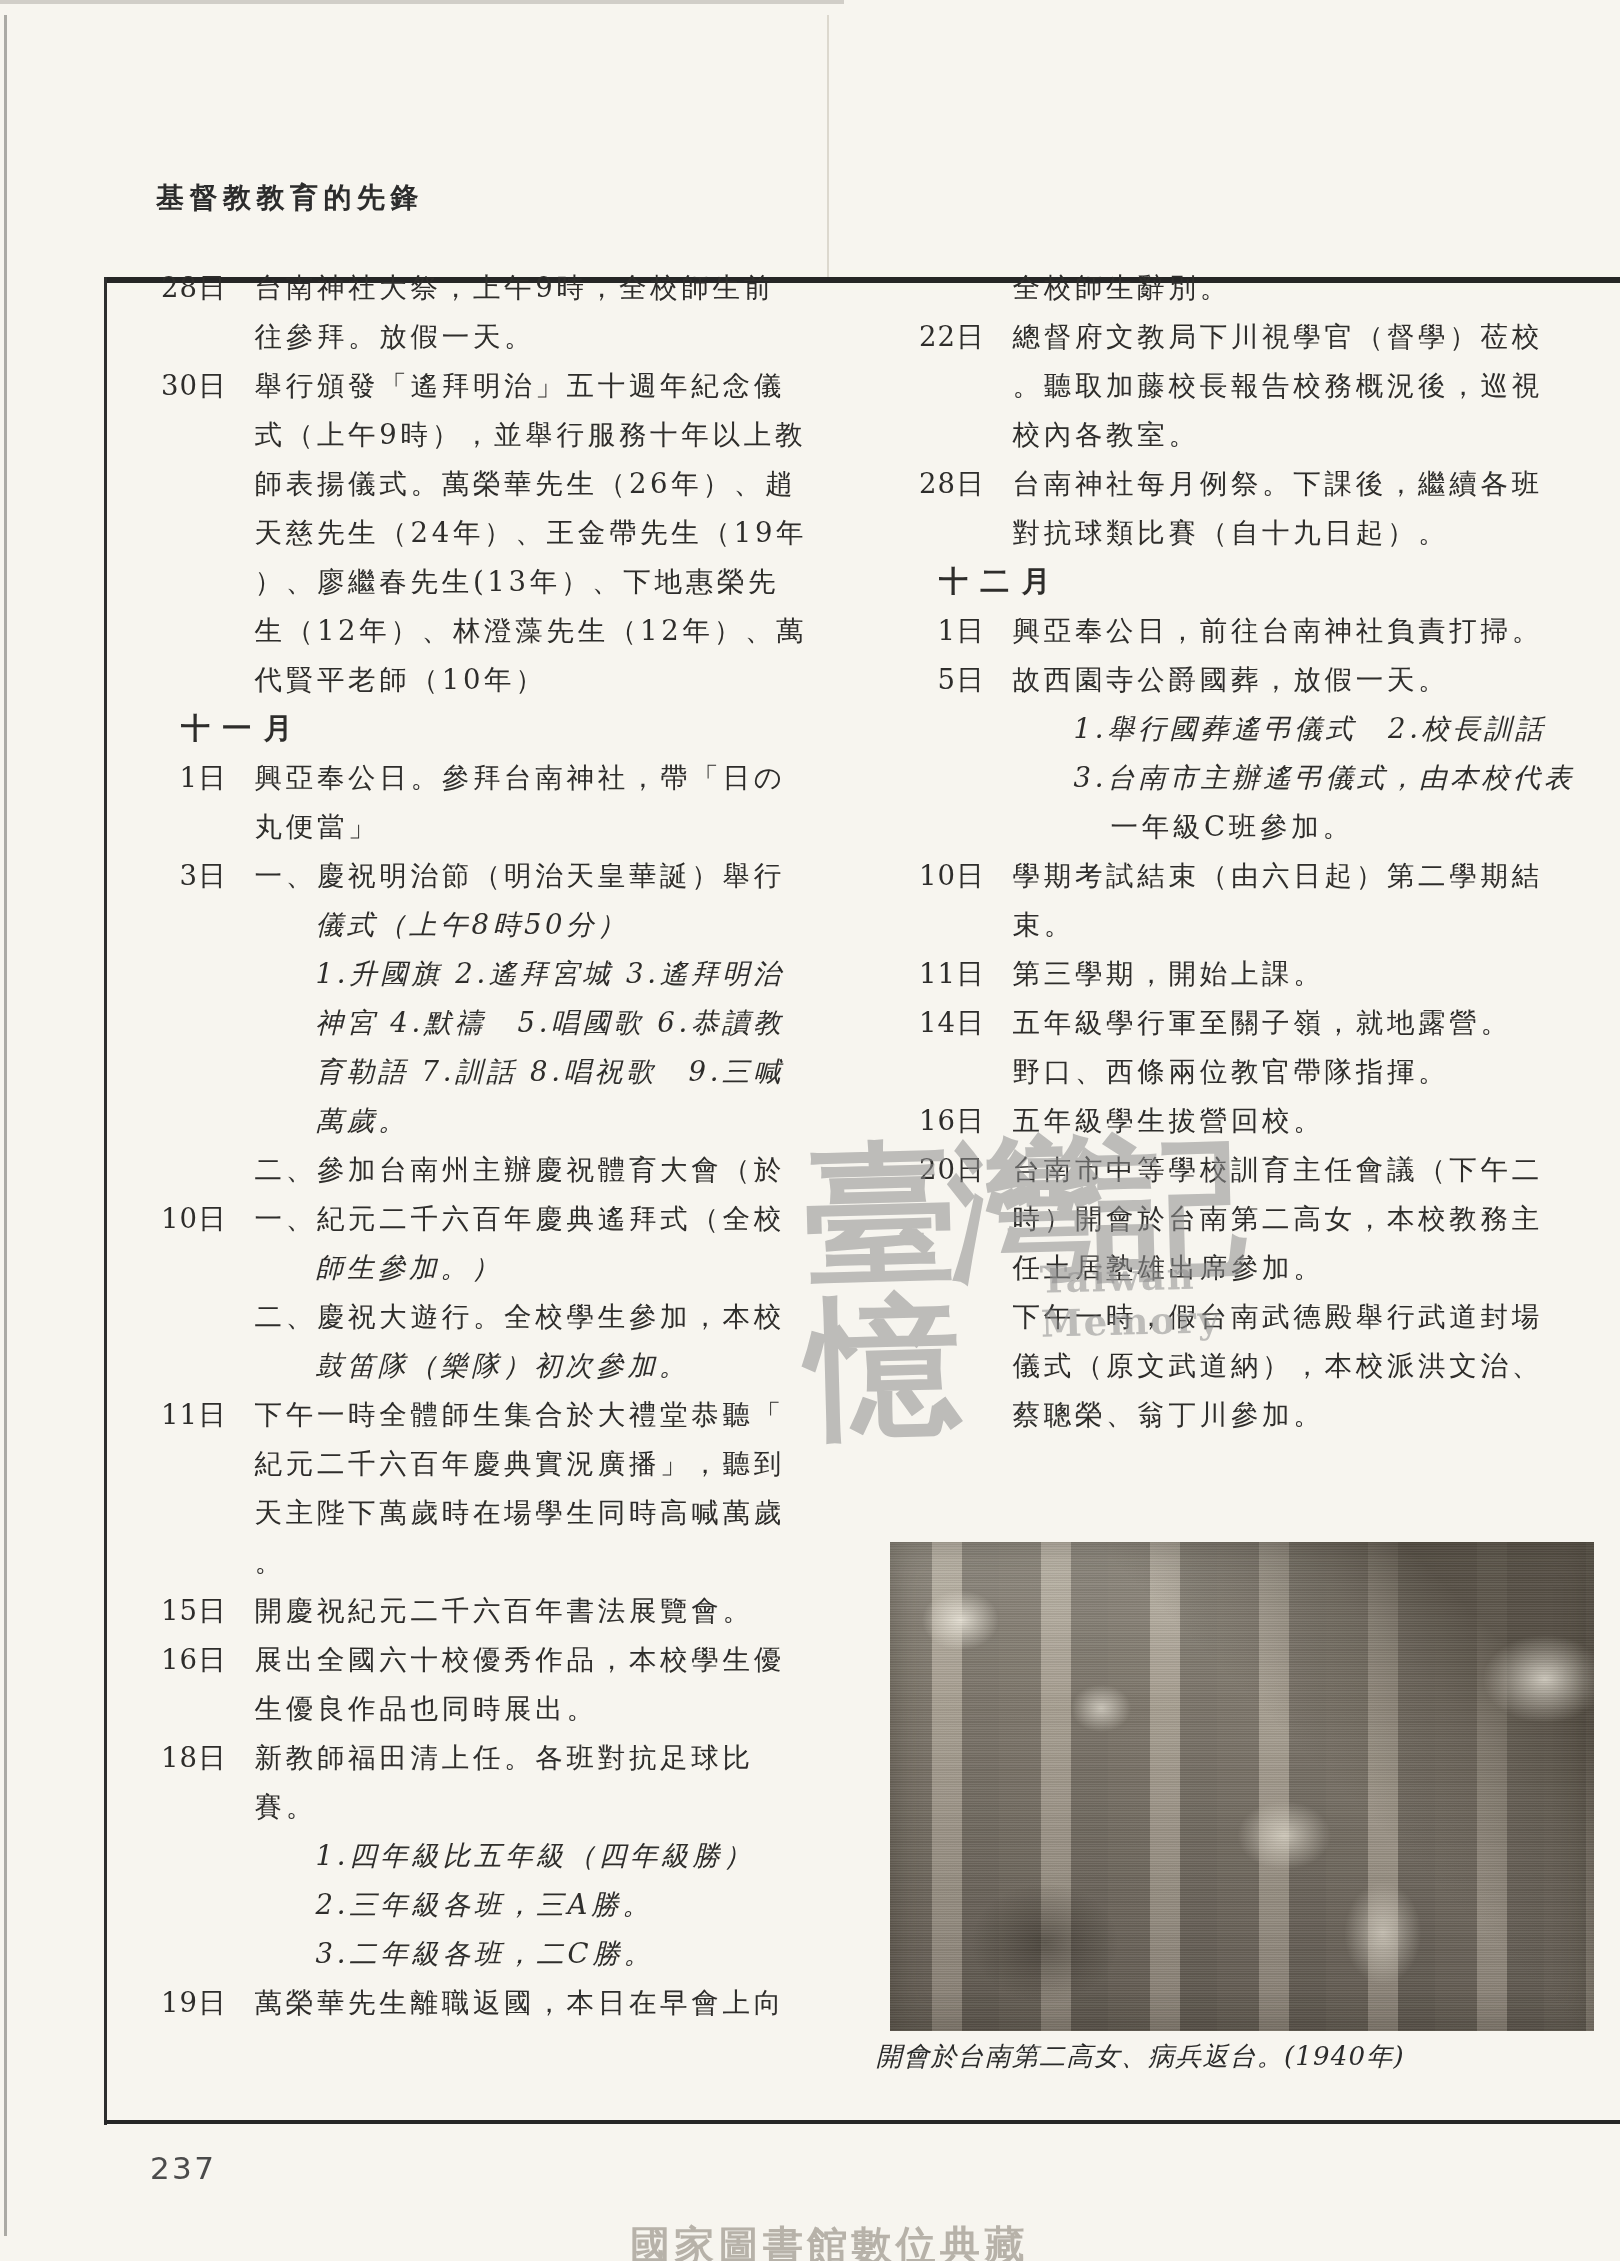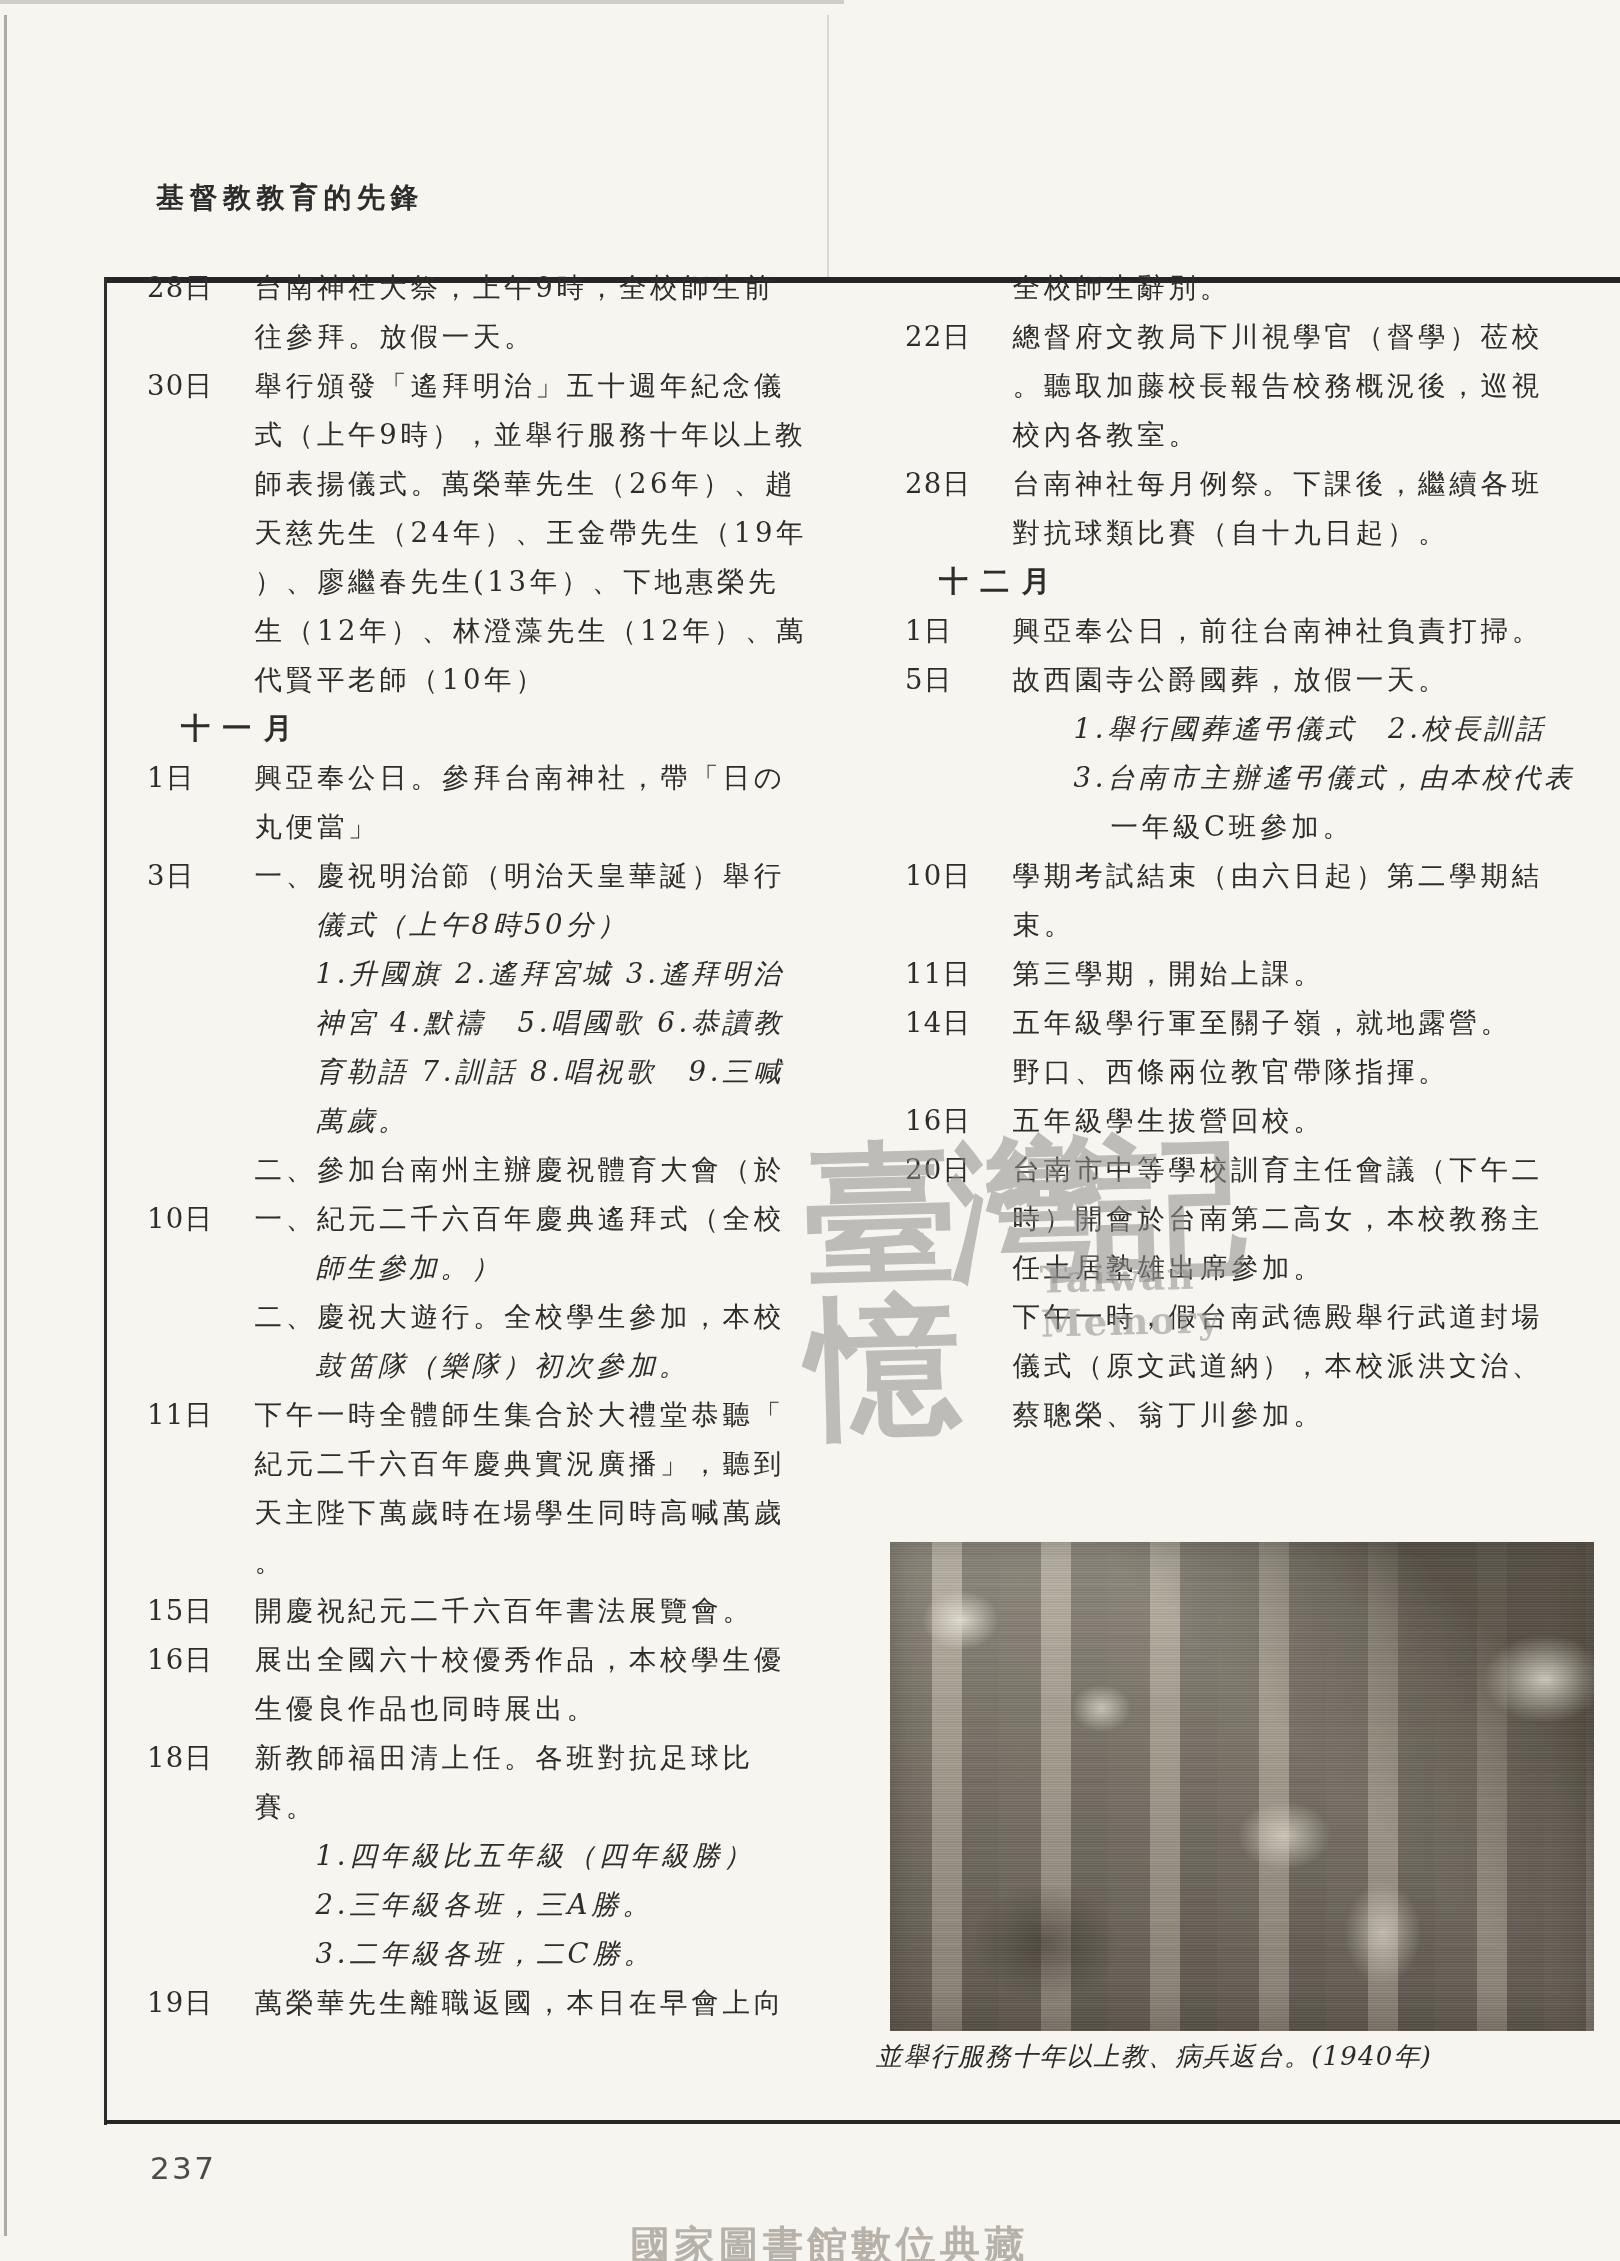--- a/index.html
+++ b/index.html
@@ -17,21 +17,21 @@
   
   .rule-top{position:absolute;left:104px;top:277px;width:1516px;height:5.5px;background:#262626;}
   .rule-left{position:absolute;left:104px;top:277px;width:3.1px;height:1848px;background:#2e2e2e;}
   .rule-bottom{position:absolute;left:104px;top:2120px;width:1516px;height:4.3px;background:#262626;}
 
   
   .col{position:absolute;top:263px;}
   #col-left{left:147px;width:685px;}
   #col-right{left:905px;width:691px;}
   .line{height:49px;display:flex;align-items:center;font-size:27.5px;color:#2e2d2b;white-space:nowrap;}
-  .day{width:80px;flex:none;letter-spacing:1.2px;}
+  .day{width:80px;flex:none;text-align:right;letter-spacing:1.2px;}
   .txt{margin-left:27.5px;letter-spacing:3.7px;}
   .ind1{padding-left:61px;font-style:italic;}
   .ind2{padding-left:98px;}
   .month{font-size:29px;letter-spacing:12.2px;padding-left:34px;font-weight:600;}
 
   
   .wm{position:absolute;left:806px;top:1132px;width:526px;z-index:5;pointer-events:none;transform:rotate(-1.5deg);}
   .wm-cjk{font-size:152px;line-height:153px;letter-spacing:-7.3px;color:#8e8e8e;opacity:.55;font-weight:700;font-family:"DejaVu Serif",serif;}
   .wm-latin{position:absolute;left:234px;top:125px;font-size:37px;letter-spacing:1.8px;color:#8e8e8e;opacity:.55;font-family:"DejaVu Serif",serif;font-weight:600;}
 
@@ -309,19 +309,19 @@
         <span class="txt">蔡聰榮、翁丁川參加。</span>
       </div>
     </div>
 
   <div class="wm">
     <div class="wm-cjk">臺灣記憶</div>
     <div class="wm-latin">Taiwan Memory</div>
   </div>
 
   <div class="photo"></div>
-  <div class="photo-caption">並舉行服務十年以上教、病兵返台。(1940年)</div>
+  <div class="photo-caption">開會於台南第二高女、病兵返台。(1940年)</div>
 
   <div class="page-number">237</div>
   <div class="library-stamp">國家圖書館數位典藏</div>
 
 </div>
 
 
 </body></html>

